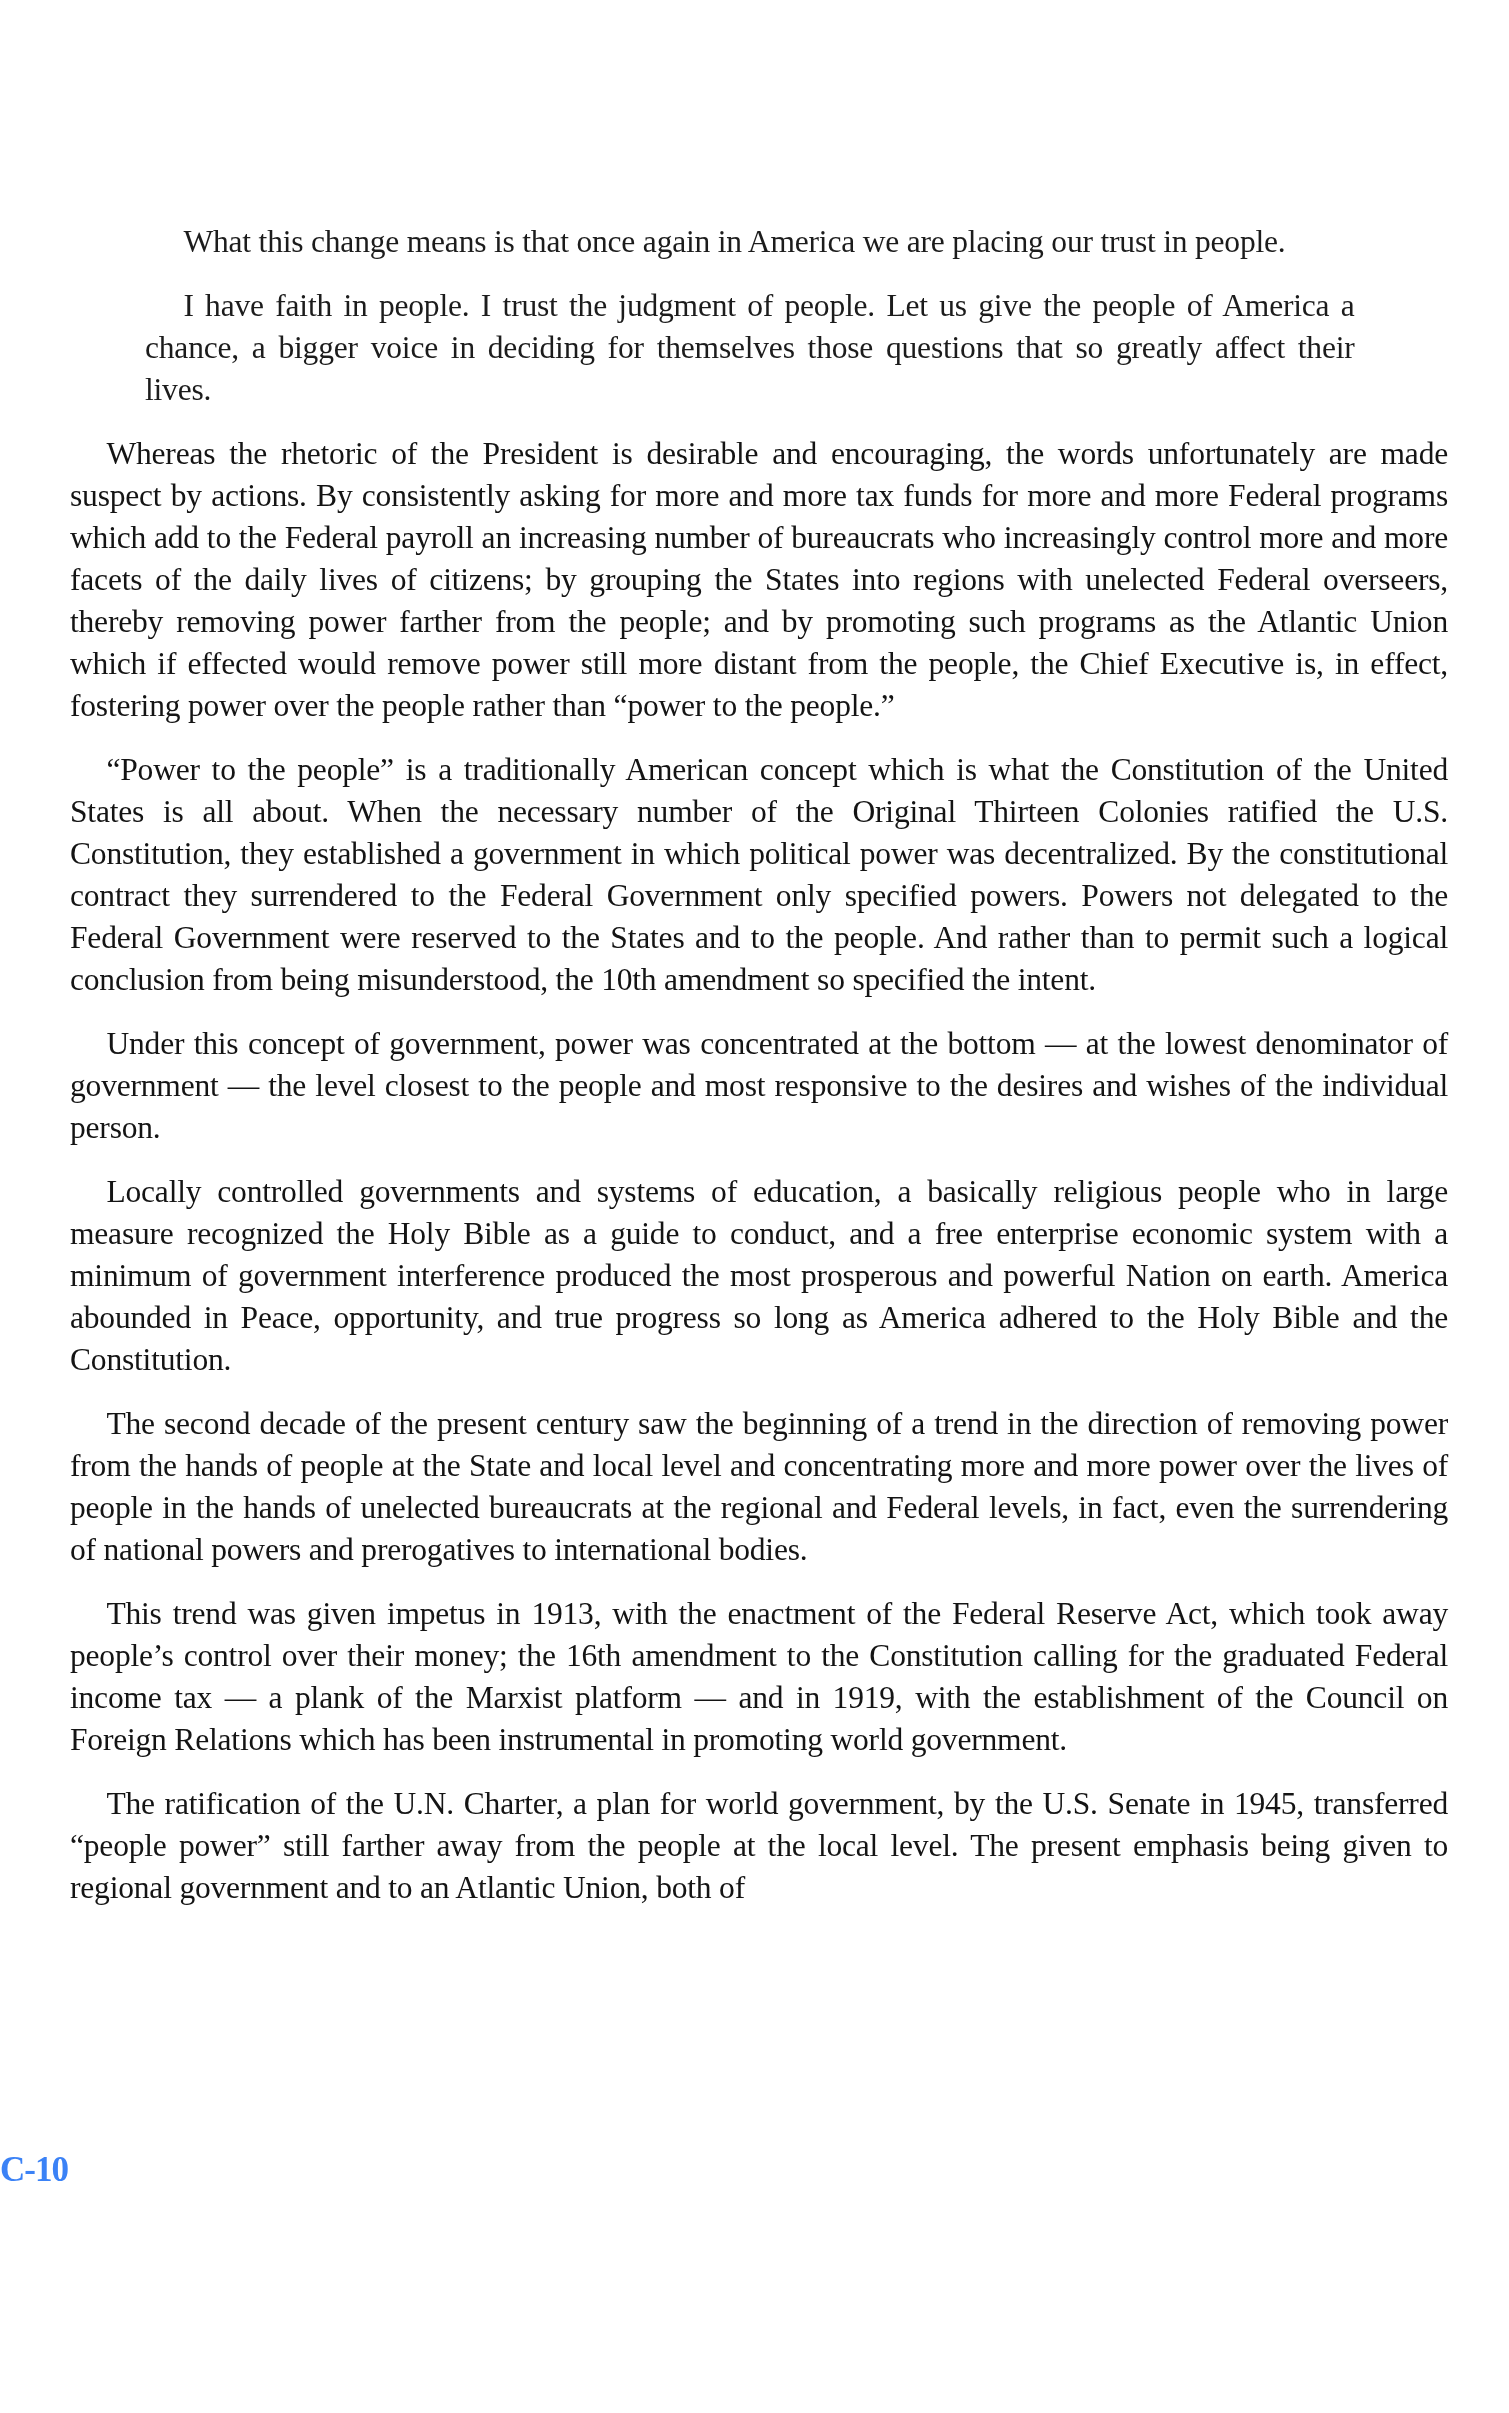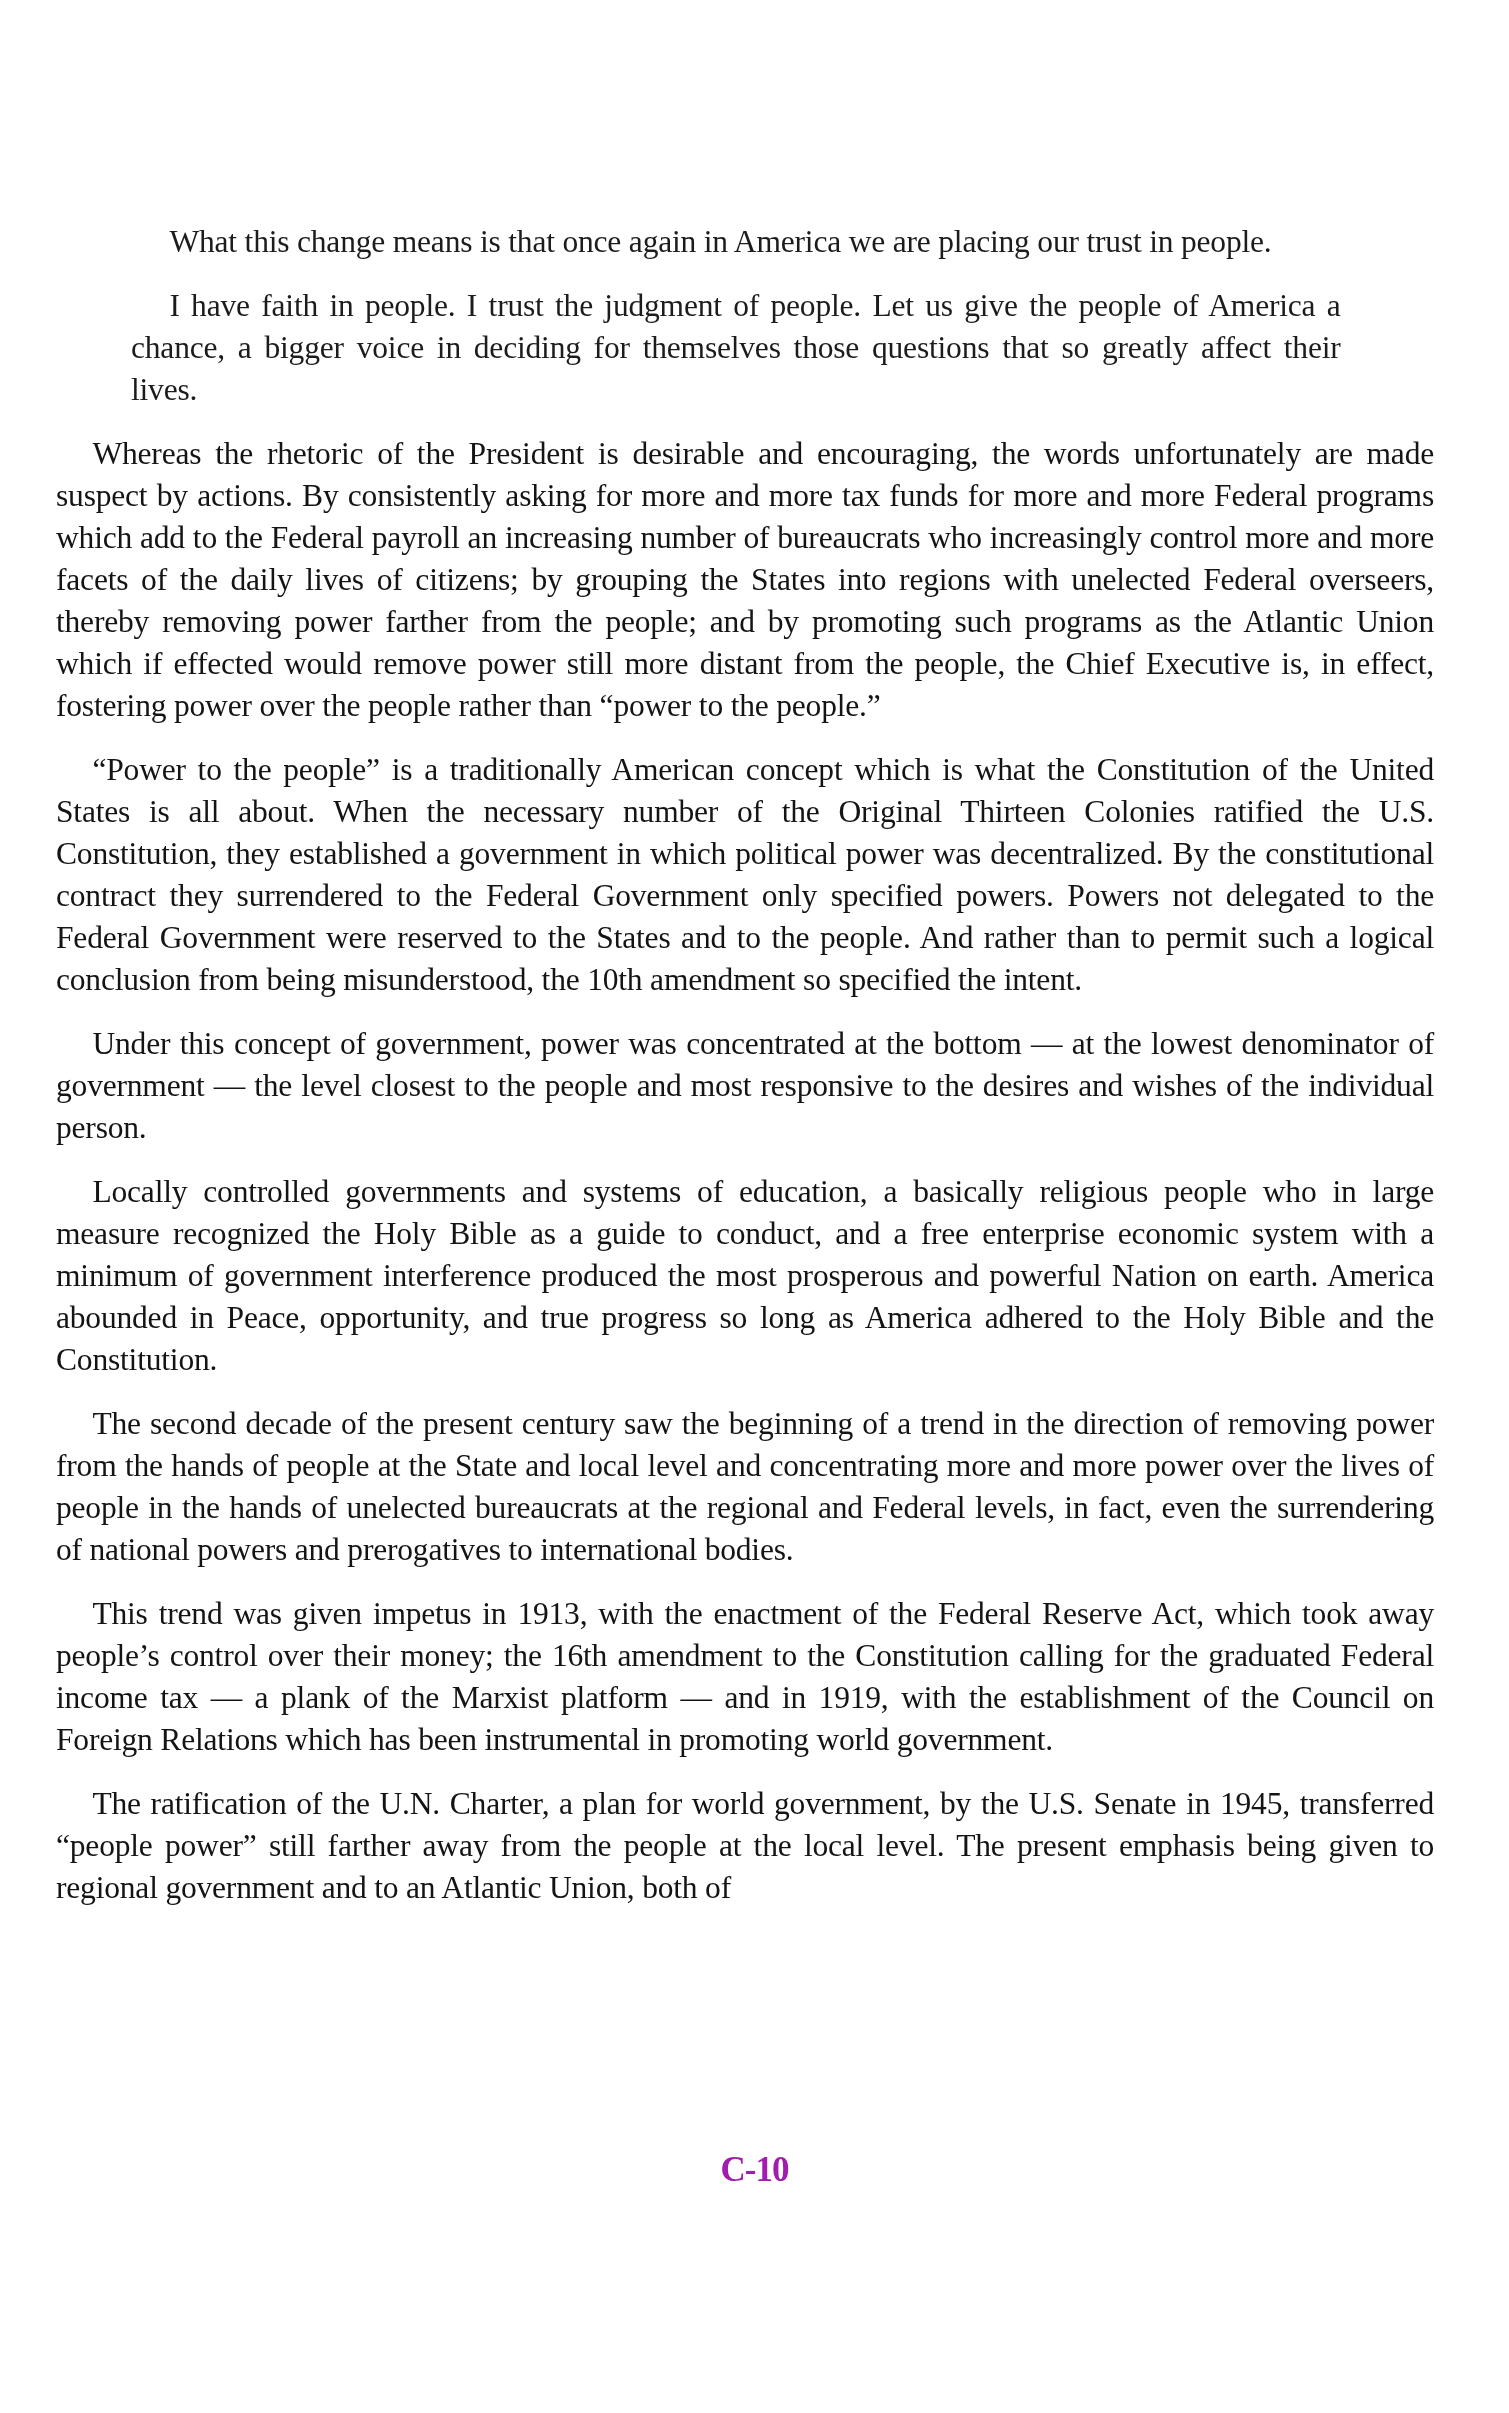--- a/index.html
+++ b/index.html
@@ -10,21 +10,21 @@
     body {
       width: 1509px;
       height: 2414px;
       position: relative;
       overflow: hidden;
       font-family: "Liberation Serif", "DejaVu Serif", serif;
       color: #141414;
     }
     .page {
       position: absolute;
-      left: 56px;
+      left: 70px;
       top: 220px;
       width: 1378px;
     }
     .para {
       font-size: 32px;
       line-height: 42px;
       text-align: justify;
       text-indent: 37px;
       margin: 0 0 22px 0;
       letter-spacing: -0.2px;
@@ -40,25 +40,24 @@
       color: #1c1c1c;
     }
     .quote + .quote {
       margin-top: 0;
     }
     .page-number {
       position: absolute;
       top: 2150px;
       left: 0;
       width: 1509px;
-      text-align: center;
       font-weight: bold;
       font-size: 35px;
       letter-spacing: -1px;
-      color: #a21caf;
+      color: #3b82f6;
     }
   </style>
 </head>
 <body>
 
 <div class="page">
   <p class="para quote">What this change means is that once again in America we are placing our trust in people.</p>
   <p class="para quote">I have faith in people. I trust the judgment of people. Let us give the people of America a chance, a bigger voice in deciding for themselves those questions that so greatly affect their lives.</p>
   <p class="para">Whereas the rhetoric of the President is desirable and encouraging, the words unfortunately are made suspect by actions. By consistently asking for more and more tax funds for more and more Federal programs which add to the Federal payroll an increasing number of bureaucrats who increasingly control more and more facets of the daily lives of citizens; by grouping the States into regions with unelected Federal overseers, thereby removing power farther from the people; and by promoting such programs as the Atlantic Union which if effected would remove power still more distant from the people, the Chief Executive is, in effect, fostering power over the people rather than “power to the people.”</p>
   <p class="para">“Power to the people” is a traditionally American concept which is what the Constitution of the United States is all about. When the necessary number of the Original Thirteen Colonies ratified the U.S. Constitution, they established a government in which political power was decentralized. By the constitutional contract they surrendered to the Federal Government only specified powers. Powers not delegated to the Federal Government were reserved to the States and to the people. And rather than to permit such a logical conclusion from being misunderstood, the 10th amendment so specified the intent.</p>

